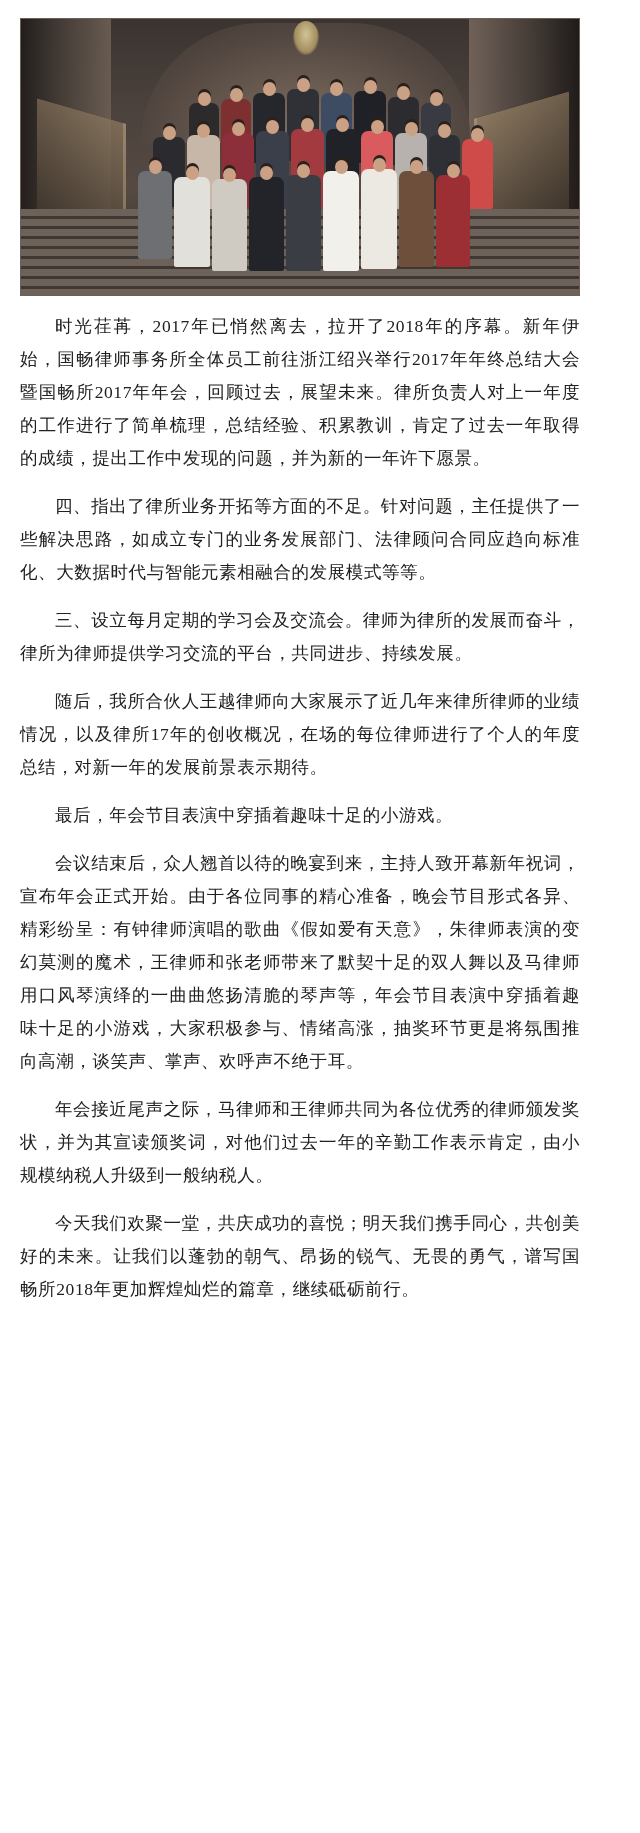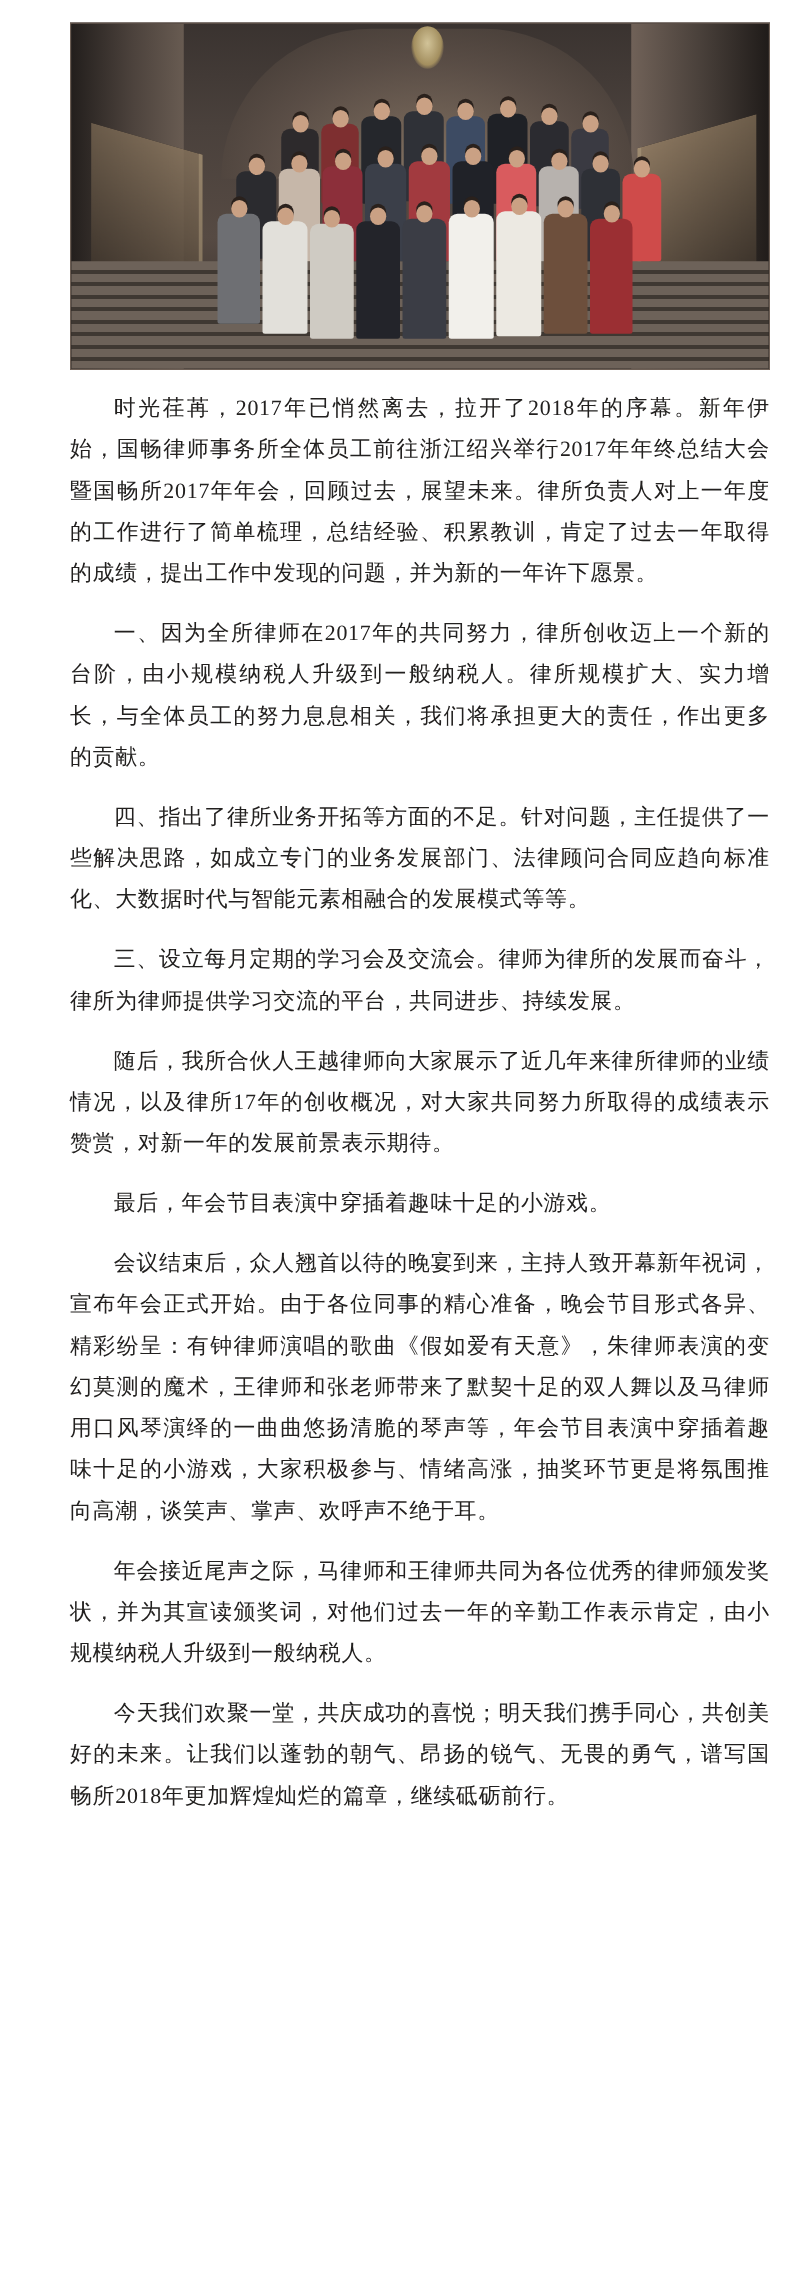--- a/index.html
+++ b/index.html
@@ -9,21 +9,21 @@
   }
   body {
     width: 640px;
     font-family: "Liberation Serif", "DejaVu Serif", serif;
   }
   .page {
     width: 607px;
     min-height: 1833px;
     background: #ffffff;
     box-sizing: border-box;
-    padding: 18px 40px 30px 56px;
+    padding: 18px 40px 30px 20px;
     font-family: Liberation Serif, serif;
   }
   
   .photo-wrap {
     width: 560px;
     margin: 0 auto 14px auto;
   }
   .photo {
     position: relative;
     width: 560px;
@@ -171,23 +171,22 @@
         <div class="p" style="left:302px;top:152px;width:36px;height:100px;background:#f2f0eb;"></div>
         <div class="p" style="left:340px;top:150px;width:36px;height:100px;background:#ece9e2;"></div>
         <div class="p" style="left:378px;top:152px;width:35px;height:96px;background:#6d4f3c;"></div>
         <div class="p" style="left:415px;top:156px;width:34px;height:92px;background:#9b2f33;"></div>
       </div>
     </div>
   </div>
 
   <div class="article">
     <p>时光荏苒，2017年已悄然离去，拉开了2018年的序幕。新年伊始，国畅律师事务所全体员工前往浙江绍兴举行2017年年终总结大会暨国畅所2017年年会，回顾过去，展望未来。律所负责人对上一年度的工作进行了简单梳理，总结经验、积累教训，肯定了过去一年取得的成绩，提出工作中发现的问题，并为新的一年许下愿景。</p>
-    <p>一、因为全所律师在2017年的共同努力，律所创收迈上一个新的台阶，由小规模纳税人升级到一般纳税人。律所规模扩大、实力增长，与全体员工的努力息息相关，我们将承担更大的责任，作出更多的贡献。</p>
     <p>四、指出了律所业务开拓等方面的不足。针对问题，主任提供了一些解决思路，如成立专门的业务发展部门、法律顾问合同应趋向标准化、大数据时代与智能元素相融合的发展模式等等。</p>
     <p>三、设立每月定期的学习会及交流会。律师为律所的发展而奋斗，律所为律师提供学习交流的平台，共同进步、持续发展。</p>
-    <p>随后，我所合伙人王越律师向大家展示了近几年来律所律师的业绩情况，以及律所17年的创收概况，对大家共同努力所取得的成绩表示赞赏，对新一年的发展前景表示期待。</p>
+    <p>随后，我所合伙人王越律师向大家展示了近几年来律所律师的业绩情况，以及律所17年的创收概况，在场的每位律师进行了个人的年度总结，对新一年的发展前景表示期待。</p>
     <p>最后，年会节目表演中穿插着趣味十足的小游戏。</p>
     <p>会议结束后，众人翘首以待的晚宴到来，主持人致开幕新年祝词，宣布年会正式开始。由于各位同事的精心准备，晚会节目形式各异、精彩纷呈：有钟律师演唱的歌曲《假如爱有天意》，朱律师表演的变幻莫测的魔术，王律师和张老师带来了默契十足的双人舞以及马律师用口风琴演绎的一曲曲悠扬清脆的琴声等，年会节目表演中穿插着趣味十足的小游戏，大家积极参与、情绪高涨，抽奖环节更是将氛围推向高潮，谈笑声、掌声、欢呼声不绝于耳。</p>
     <p>年会接近尾声之际，马律师和王律师共同为各位优秀的律师颁发奖状，并为其宣读颁奖词，对他们过去一年的辛勤工作表示肯定，由小规模纳税人升级到一般纳税人。</p>
     <p class="last">今天我们欢聚一堂，共庆成功的喜悦；明天我们携手同心，共创美好的未来。让我们以蓬勃的朝气、昂扬的锐气、无畏的勇气，谱写国畅所2018年更加辉煌灿烂的篇章，继续砥砺前行。</p>
   </div>
 
 </div>
 
 </body></html>

